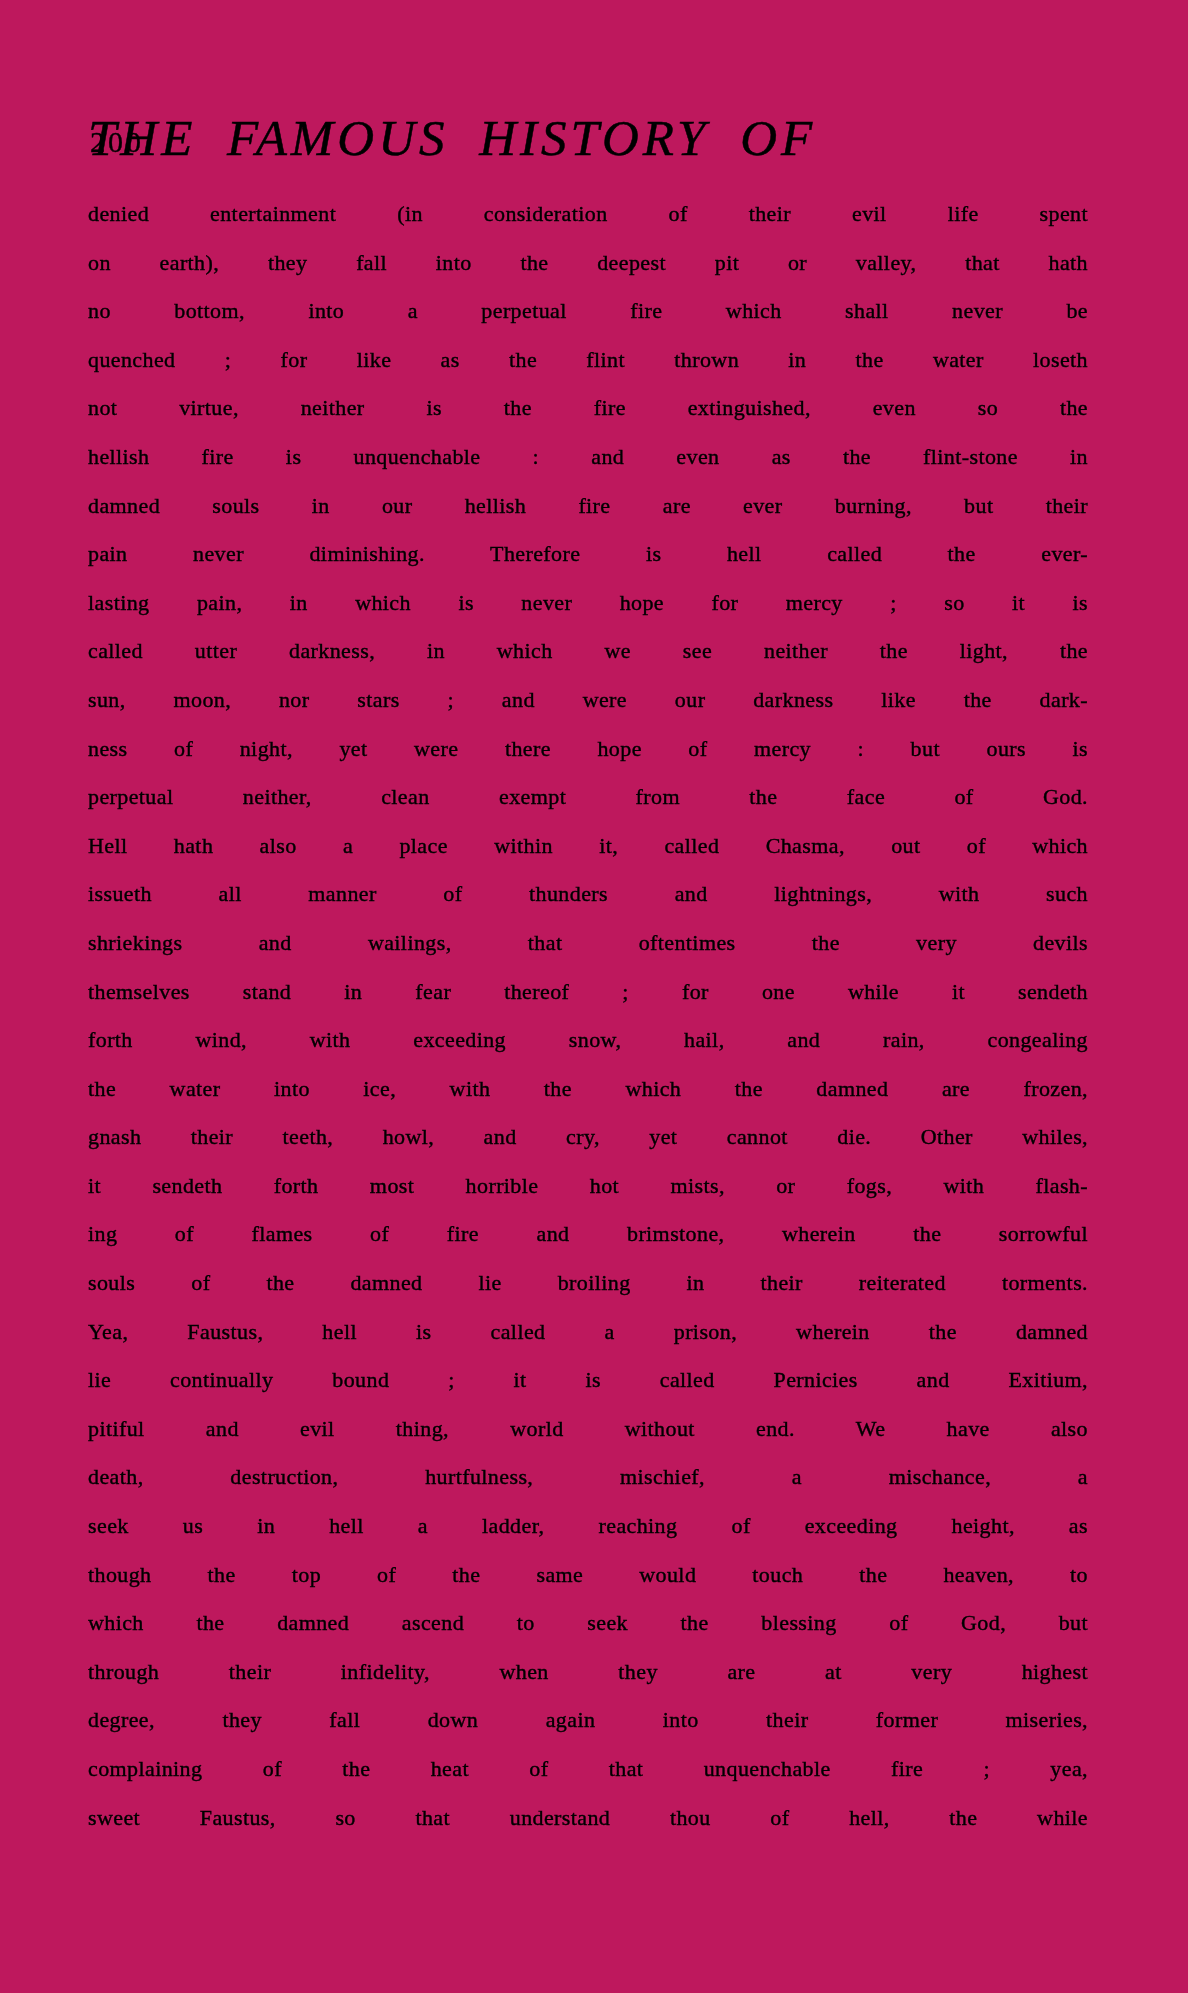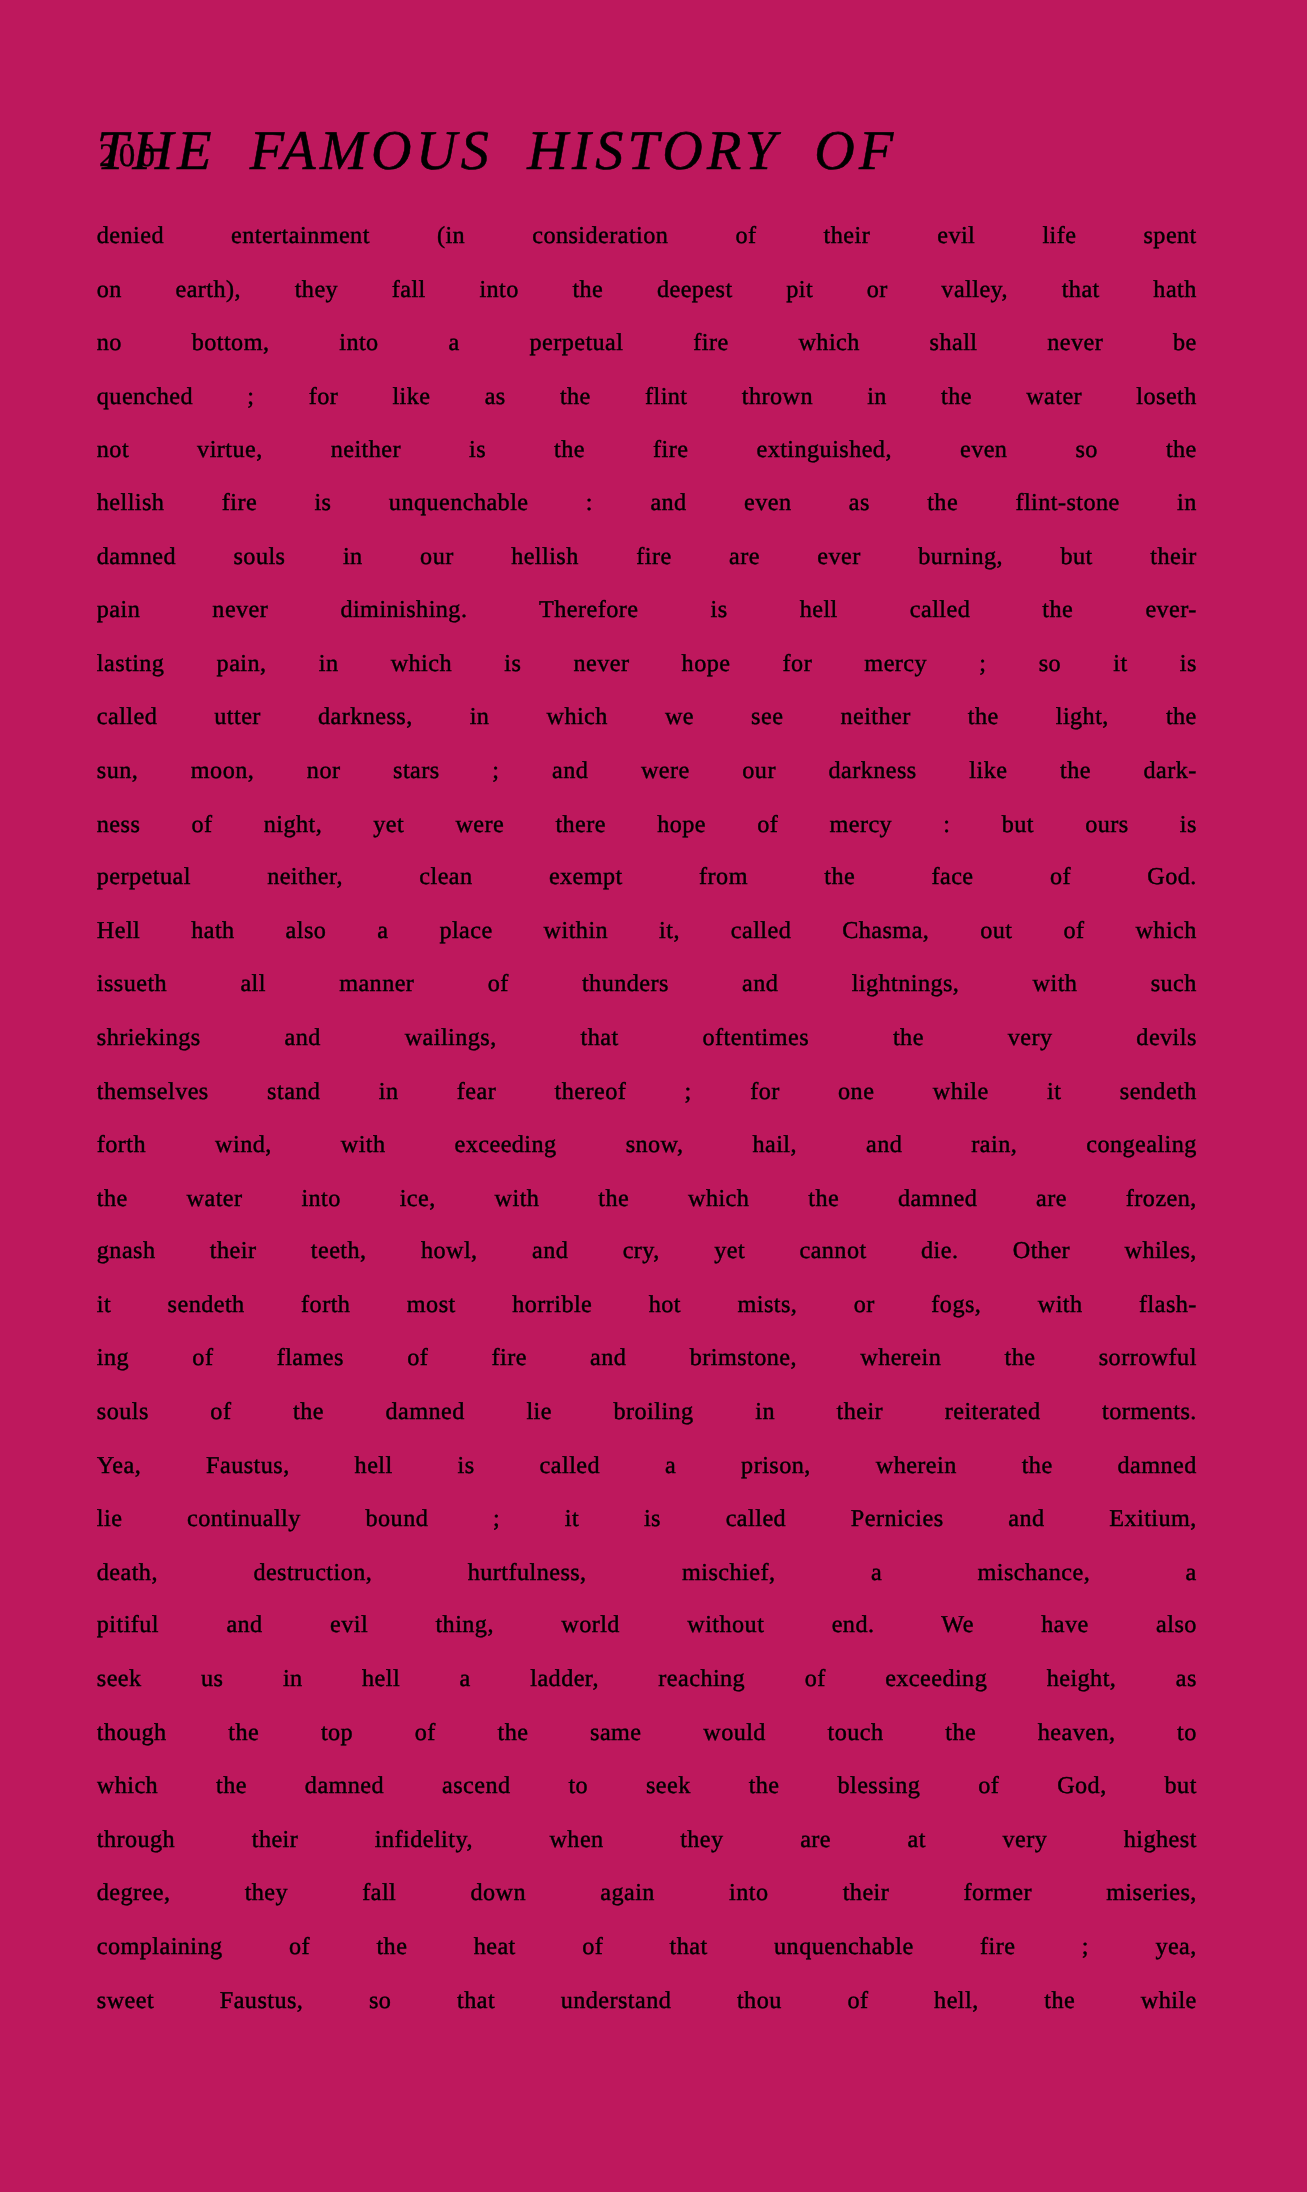--- a/index.html
+++ b/index.html
@@ -94,22 +94,22 @@
       <div class="text-line">shriekings and wailings, that oftentimes the very devils</div>
       <div class="text-line">themselves stand in fear thereof ; for one while it sendeth</div>
       <div class="text-line">forth wind, with exceeding snow, hail, and rain, congealing</div>
       <div class="text-line">the water into ice, with the which the damned are frozen,</div>
       <div class="text-line">gnash their teeth, howl, and cry, yet cannot die. Other whiles,</div>
       <div class="text-line">it sendeth forth most horrible hot mists, or fogs, with flash-</div>
       <div class="text-line">ing of flames of fire and brimstone, wherein the sorrowful</div>
       <div class="text-line">souls of the damned lie broiling in their reiterated torments.</div>
       <div class="text-line">Yea, Faustus, hell is called a prison, wherein the damned</div>
       <div class="text-line">lie continually bound ; it is called Pernicies and Exitium,</div>
+      <div class="text-line">pitiful and evil thing, world without end. We have also</div>
       <div class="text-line">death, destruction, hurtfulness, mischief, a mischance, a</div>
-      <div class="text-line">pitiful and evil thing, world without end. We have also</div>
       <div class="text-line">seek us in hell a ladder, reaching of exceeding height, as</div>
       <div class="text-line">though the top of the same would touch the heaven, to</div>
       <div class="text-line">which the damned ascend to seek the blessing of God, but</div>
       <div class="text-line">through their infidelity, when they are at very highest</div>
       <div class="text-line">degree, they fall down again into their former miseries,</div>
       <div class="text-line">complaining of the heat of that unquenchable fire ; yea,</div>
       <div class="text-line">sweet Faustus, so that understand thou of hell, the while</div>
     </div>
 
 </div>

